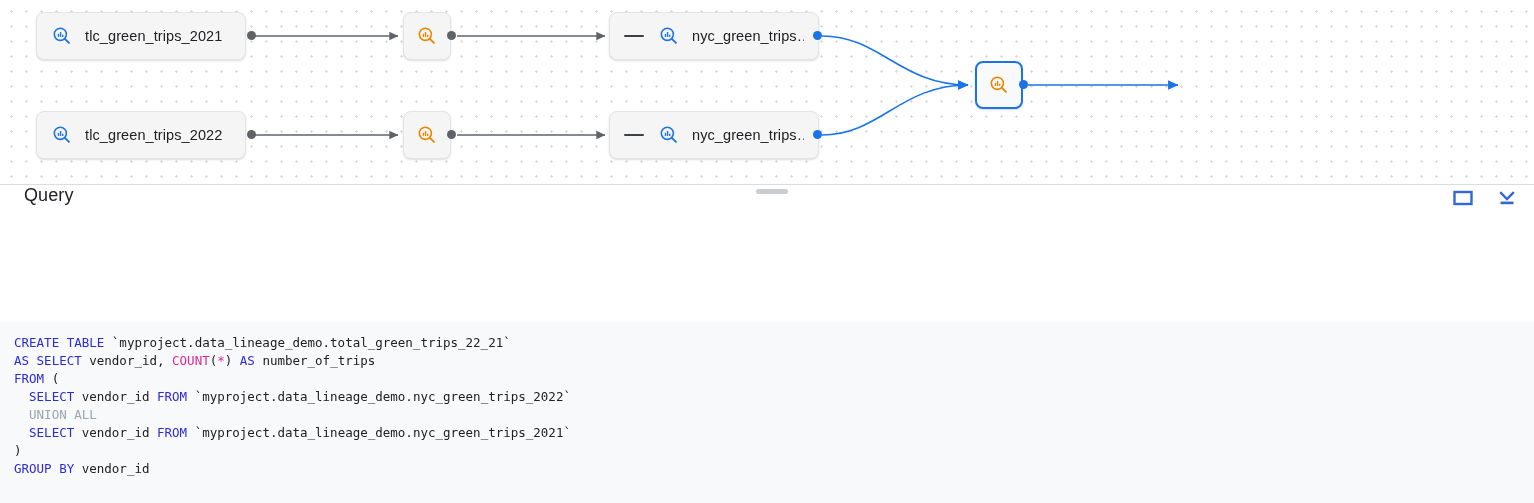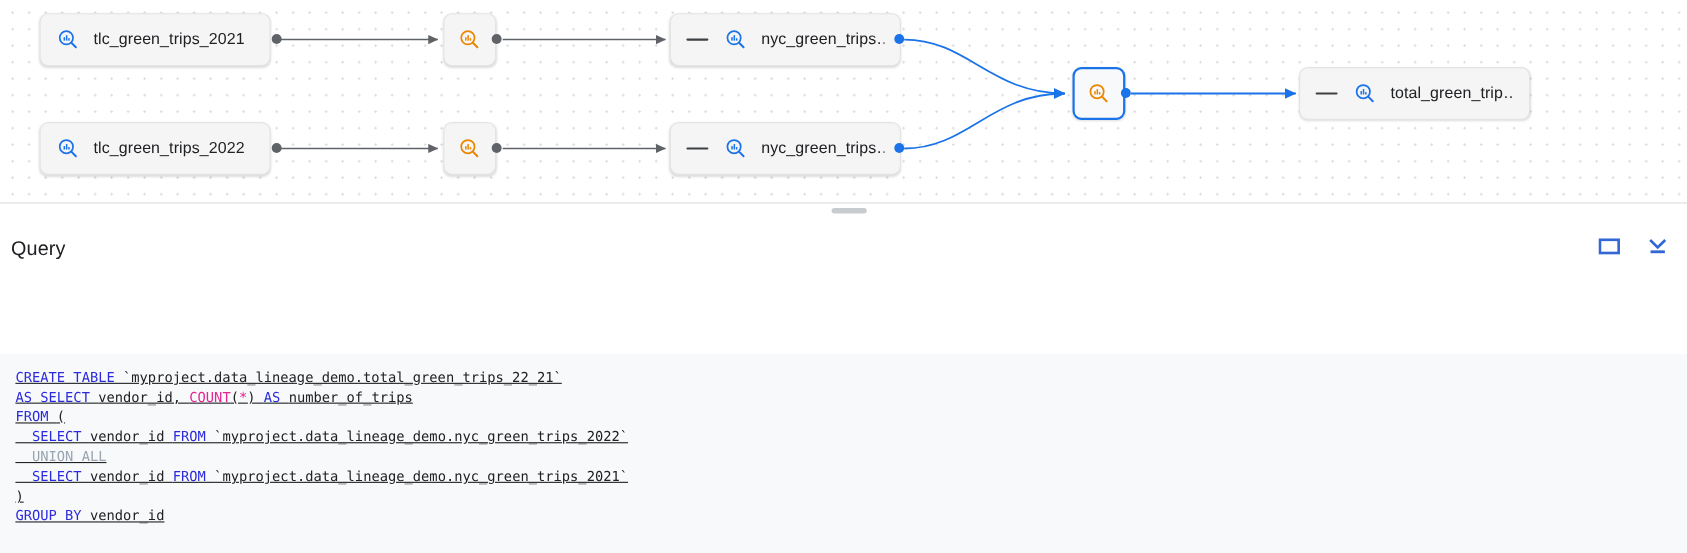--- a/index.html
+++ b/index.html
@@ -122,22 +122,22 @@
     left: 0;
     top: 185px;
     width: 1534px;
     height: 318px;
     background: #ffffff;
   }
   #panel-header {
     position: relative;
     height: 52px;
     display: flex;
-    align-items: flex-end;
-    padding: 0 14px 0 10px;
+    align-items: flex-start;
+    padding: 0 14px 0 24px;
     box-sizing: border-box;
   }
   #panel-title {
     font-size: 18px;
     color: #202124;
     letter-spacing: .1px;
   }
   #header-actions {
     margin-left: auto;
     display: flex;
@@ -221,21 +221,20 @@
     padding: 12px 0 0 14px;
     overflow: hidden;
   }
   #sql-code {
     margin: 0;
     font-family: "DejaVu Sans Mono", "Liberation Mono", monospace;
     font-size: 12.5px;
     line-height: 18px;
     white-space: pre;
     color: #202124;
-    text-decoration: underline;
   }
   .kw   { color: #2b2bdd; }
   .fn   { color: #e52592; }
   .op   { color: #e52592; }
   .soft { color: #9aa5b1; }
 </style>
 </head>
 <body>
 
 <div id="lineage-canvas">
@@ -341,31 +340,20 @@
     <svg class="node-icon" viewBox="0 0 24 24">
       <circle cx="10.2" cy="10.2" r="6.6" fill="none" stroke="#ea8600" stroke-width="1.7"></circle>
       <rect x="7.4" y="9.6" width="1.5" height="3.4" fill="#ea8600"></rect>
       <rect x="9.7" y="7.6" width="1.5" height="5.4" fill="#ea8600"></rect>
       <rect x="12.0" y="10.6" width="1.5" height="2.4" fill="#ea8600"></rect>
       <line x1="15.1" y1="15.1" x2="19.6" y2="19.6" stroke="#ea8600" stroke-width="2" stroke-linecap="round"></line>
     </svg>
   </div>
   <div class="port blue" style="left:1019px; top:80px;"></div>
 
-  <div class="node table-node" style="left:1181px; top:61px; width:210px;">
-    <span class="collapse-btn"></span>
-    <svg class="node-icon" viewBox="0 0 24 24">
-      <circle cx="10.2" cy="10.2" r="6.6" fill="none" stroke="#1a73e8" stroke-width="1.7"></circle>
-      <rect x="7.4" y="9.6" width="1.5" height="3.4" fill="#1a73e8"></rect>
-      <rect x="9.7" y="7.6" width="1.5" height="5.4" fill="#1a73e8"></rect>
-      <rect x="12.0" y="10.6" width="1.5" height="2.4" fill="#1a73e8"></rect>
-      <line x1="15.1" y1="15.1" x2="19.6" y2="19.6" stroke="#1a73e8" stroke-width="2" stroke-linecap="round"></line>
-    </svg>
-    <span class="node-label">total_green_trip…</span>
-  </div>
 </div>
 
 <div id="panel-divider"></div>
 <div id="drag-handle"></div>
 
 <div id="query-panel">
 
   <div id="panel-header">
     <span id="panel-title">Query</span>
 

